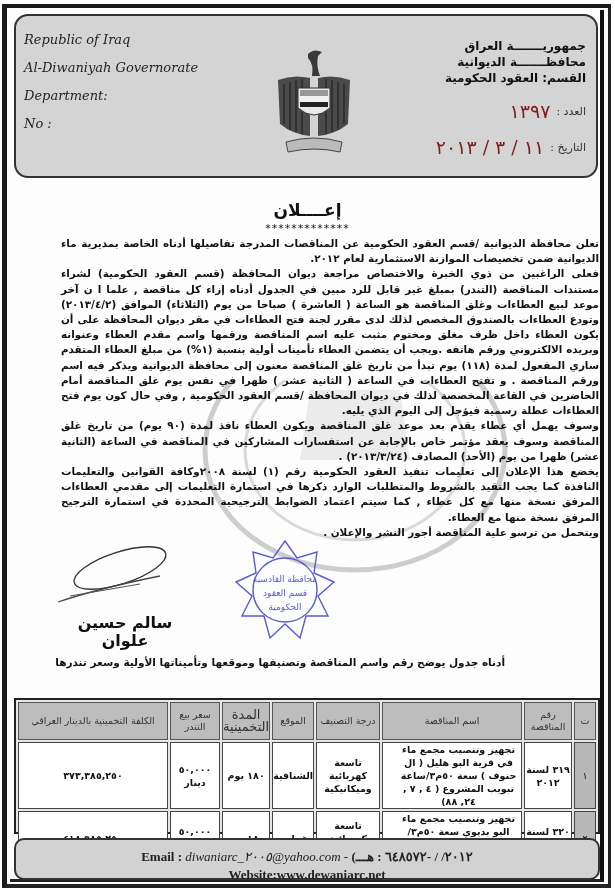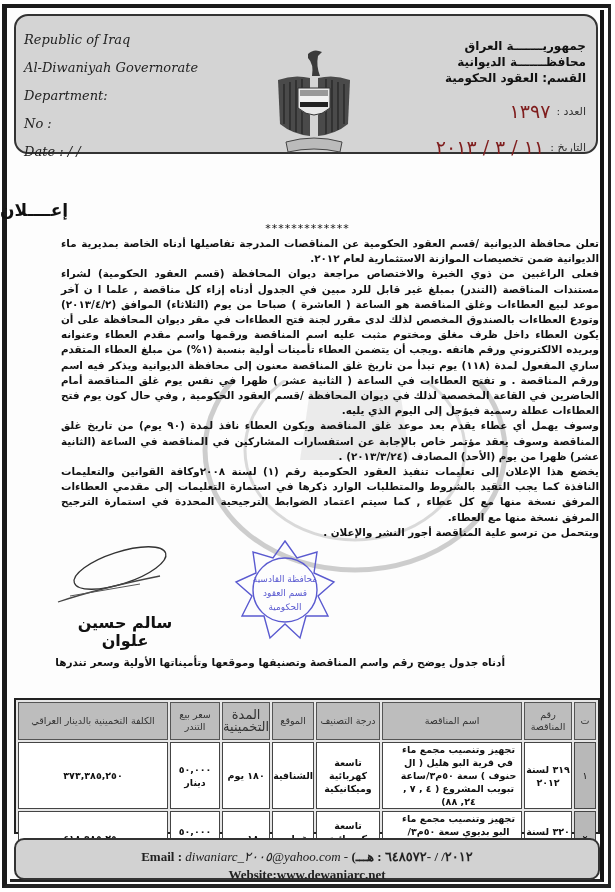--- a/index.html
+++ b/index.html
@@ -12,34 +12,34 @@
     border-right: 3px solid #222; border-bottom: 4px solid #222;
     background: #fdfdfd;
   }
   .inner-frame {
     position: absolute; left: 10px; top: 10px; width: 594px; height: 872px;
     border-right: 4px solid #111; border-bottom: 3px solid #222;
   }
 
   
   .header {
-    position: absolute; left: 14px; top: 14px; width: 584px; height: 140px;
+    position: absolute; left: 14px; top: 14px; width: 584px; height: 164px;
     border: 2px solid #333; border-radius: 14px;
     background: #d4d4d4;
   }
   .header-en { position: absolute; left: 8px; top: 16px; font-family: "DejaVu Serif", serif; font-style: italic; font-size: 13px; color: #222; }
   .header-en div { height: 28px; }
   .header-ar { position: absolute; right: 10px; top: 12px; direction: rtl; text-align: right; font-family: "DejaVu Sans", sans-serif; color: #111; margin-top: 10px; }
   .header-ar .line { font-size: 12px; font-weight: bold; line-height: 16px; }
   .header-ar .meta { font-size: 11px; color: #333; margin-top: 14px; display: flex; gap: 6px; align-items: center; }
   .header-ar .meta .hand { font-family: "DejaVu Serif", serif; font-size: 19px; color: #7f1d1d; }
   .emblem { position: absolute; left: 252px; top: 28px; width: 92px; height: 118px; }
 
   
-  .title { position: absolute; left: 0; width: 615px; top: 200px; text-align: left; font-size: 17px; font-weight: bold; direction: rtl; }
+  .title { position: absolute; left: 0; width: 615px; top: 200px; text-align: center; font-size: 17px; font-weight: bold; direction: rtl; }
   .stars { position: absolute; left: 0; width: 615px; top: 222px; text-align: center; font-size: 11px; letter-spacing: 1px; }
   .body-text {
     position: absolute; left: 52px; top: 236px; width: 538px;
     direction: rtl; text-align: justify; font-size: 10.4px; font-weight: bold; line-height: 15.2px; color: #111; margin-left: 9px;
   }
   .body-text p { margin: 0; }
 
   
   .watermark { position: absolute; left: 190px; top: 380px; width: 330px; height: 200px; opacity: .35; }
 
@@ -76,21 +76,20 @@
 
 <div class="outer-frame"></div>
 <div class="inner-frame"></div>
 
 <div class="header">
   <div class="header-en">
     <div>Republic of Iraq</div>
     <div>Al-Diwaniyah Governorate</div>
     <div>Department:</div>
     <div>No :</div>
-    <div>Date :   /   /</div>
   </div>
 
   <svg class="emblem" viewBox="0 0 92 118">
     <path d="M40 10 Q46 4 54 8 L50 12 Q48 22 52 32 L44 32 Q46 20 40 14 Z" fill="#3a3a3a"></path>
     <path d="M10 36 Q26 30 42 34 L42 92 Q24 90 12 80 Z" fill="#4a4a4a"></path>
     <path d="M82 36 Q66 30 50 34 L50 92 Q68 90 80 80 Z" fill="#4a4a4a"></path>
     <g stroke="#222" stroke-width="1.2">
       <line x1="16" y1="40" x2="16" y2="80"></line>
         <line x1="22" y1="38" x2="22" y2="86"></line>
       <line x1="28" y1="36" x2="28" y2="88"></line>

